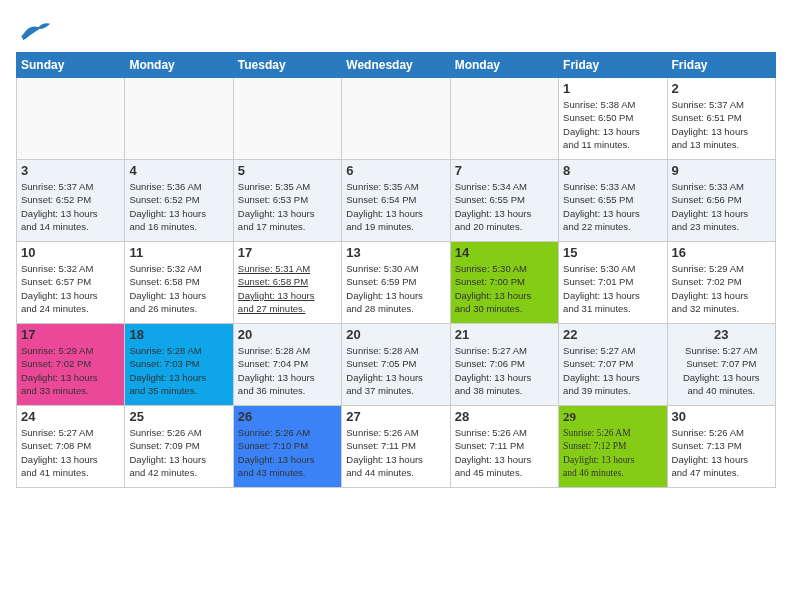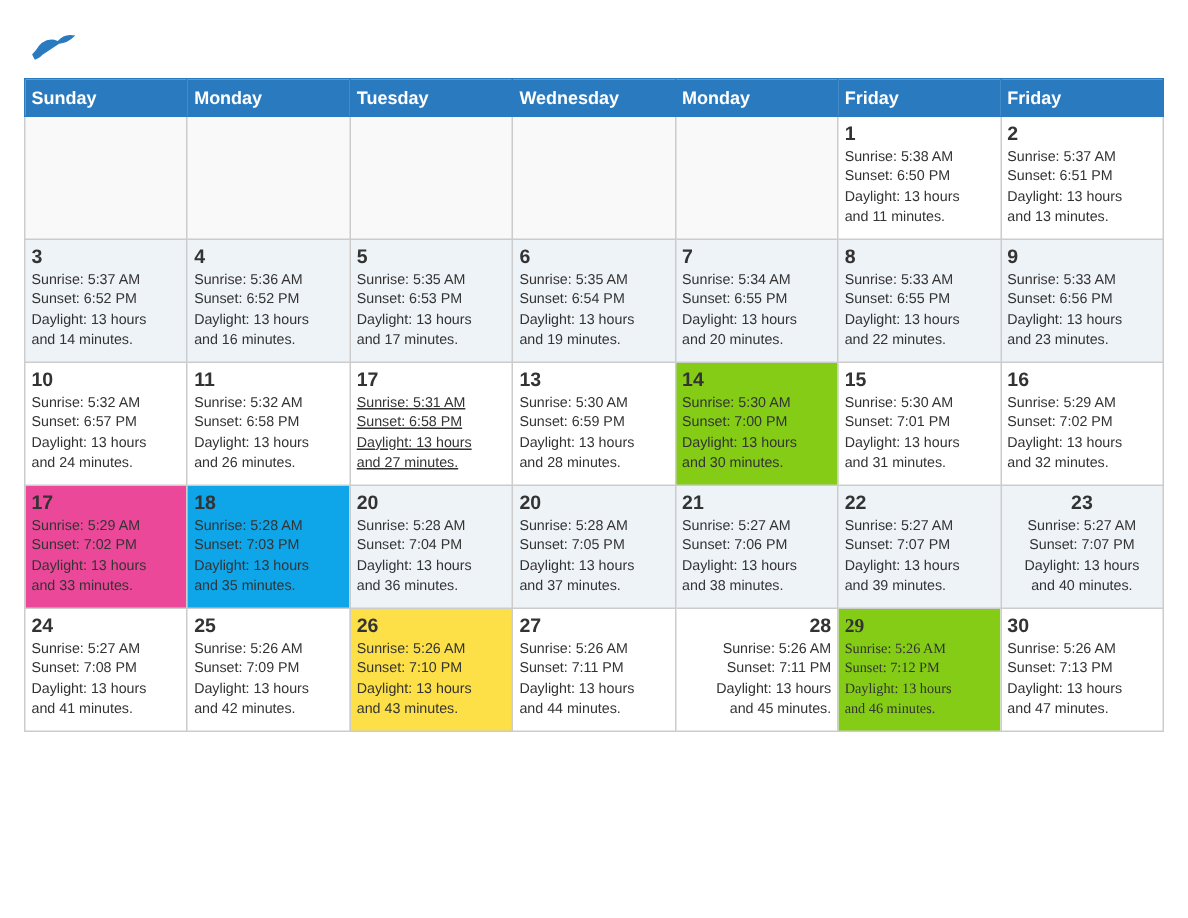--- a/index.html
+++ b/index.html
@@ -308,35 +308,35 @@
 Daylight: 13 hours
 and 41 minutes.</div>
         </td>
         <td style="background: rgb(255, 255, 255);">
           <span class="day-number">25</span>
           <div class="day-info" style="white-space: pre-line;">Sunrise: 5:26 AM
 Sunset: 7:09 PM
 Daylight: 13 hours
 and 42 minutes.</div>
         </td>
-        <td style="background: #fde047;">
+        <td style="background: #3b82f6;">
           <span class="day-number">26</span>
           <div class="day-info" style="white-space: pre-line;">Sunrise: 5:26 AM
 Sunset: 7:10 PM
 Daylight: 13 hours
 and 43 minutes.</div>
         </td>
         <td style="background: rgb(255, 255, 255);">
           <span class="day-number">27</span>
           <div class="day-info" style="white-space: pre-line;">Sunrise: 5:26 AM
 Sunset: 7:11 PM
 Daylight: 13 hours
 and 44 minutes.</div>
         </td>
-        <td style="background: rgb(255, 255, 255); text-align: right;">
+        <td style="background: rgb(255, 255, 255);">
           <span class="day-number">28</span>
           <div class="day-info" style="white-space: pre-line;">Sunrise: 5:26 AM
 Sunset: 7:11 PM
 Daylight: 13 hours
 and 45 minutes.</div>
         </td>
         <td style="background: #84cc16; font-family: Liberation Serif, serif;">
           <span class="day-number">29</span>
           <div class="day-info" style="white-space: pre-line;">Sunrise: 5:26 AM
 Sunset: 7:12 PM

